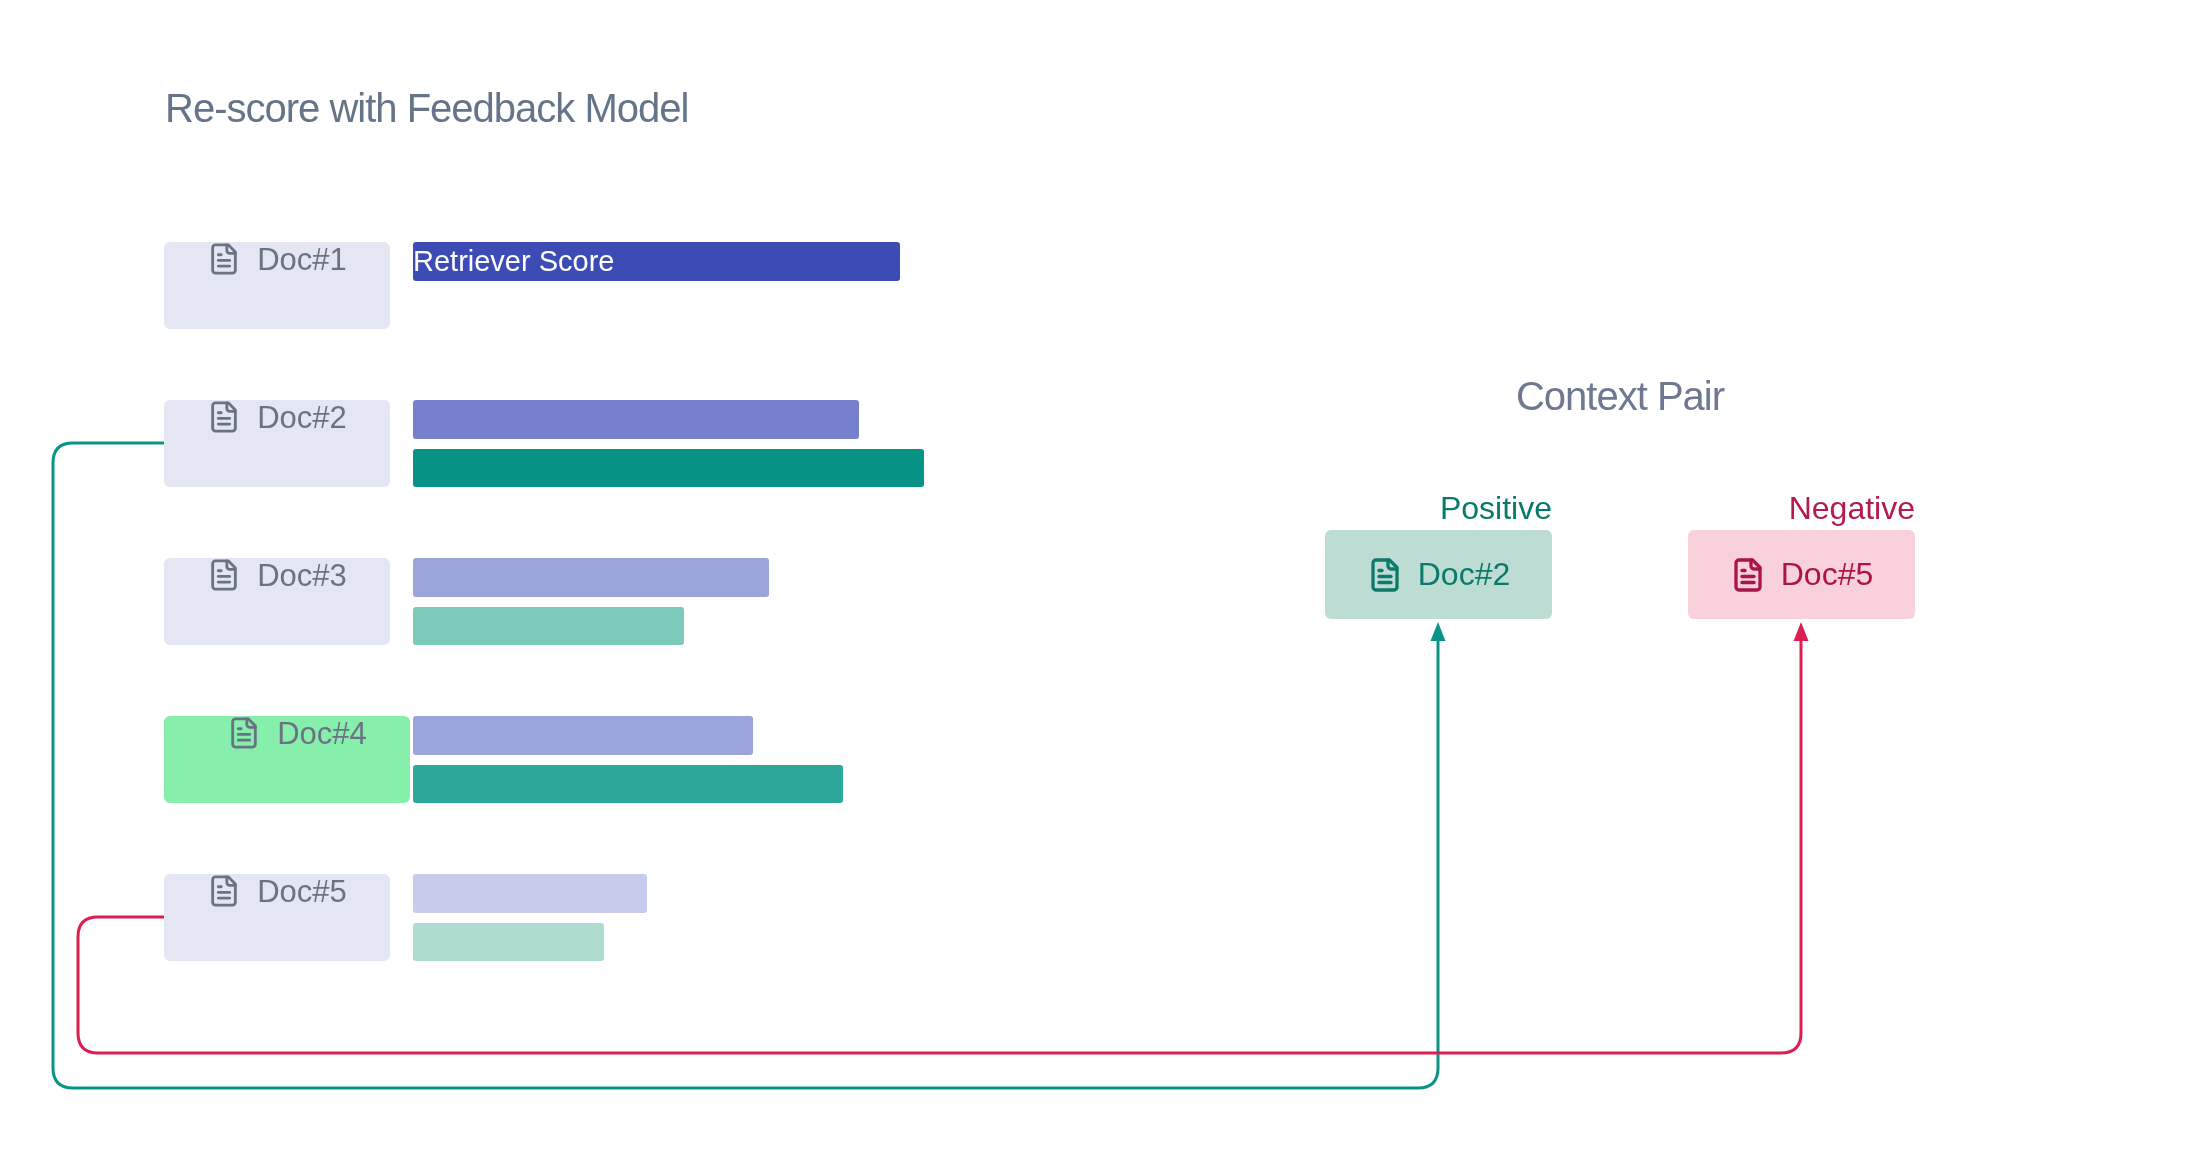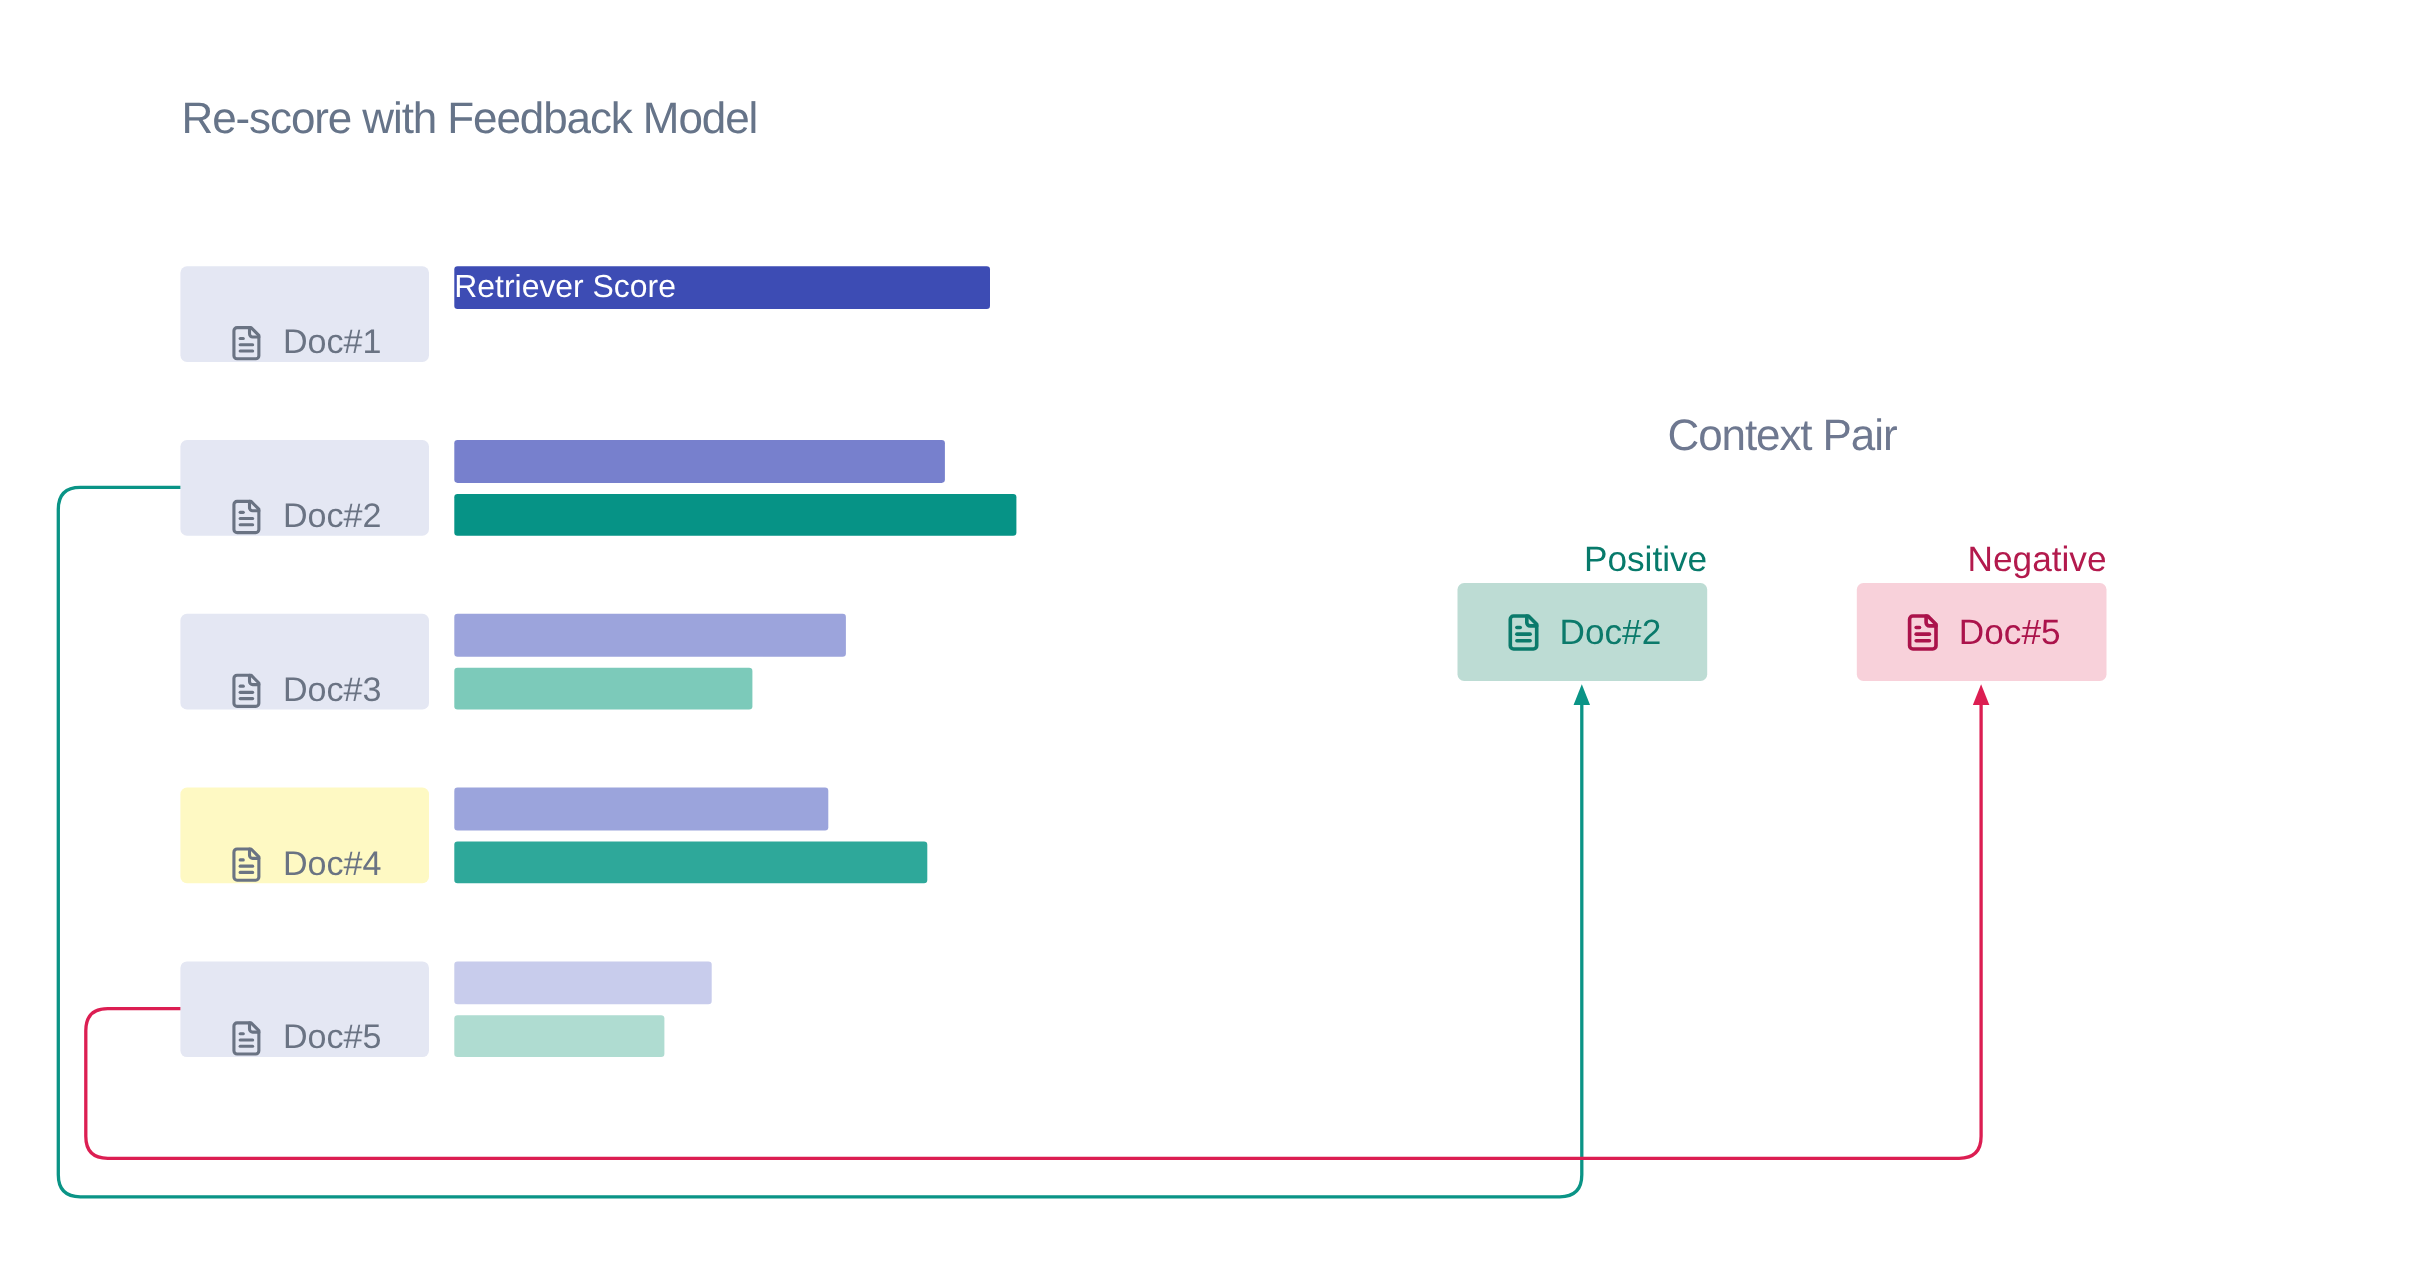--- a/index.html
+++ b/index.html
@@ -12,21 +12,21 @@
   }
   .title{
     position:absolute;left:165px;top:86px;
     font-size:40px;letter-spacing:-1px;
   }
   
   .doc-row{position:absolute;left:0;width:2194px;height:87px;}
   .doc-box{
     position:absolute;left:164px;top:0;
     width:226px;height:87px;border-radius:6px;
-    display:flex;align-items:flex-end;justify-content:center;gap:16px;
+    display:flex;align-items:flex-start;justify-content:center;gap:16px;
   }
   .doc-box .doc-label{font-size:31px;}
   .doc-icon{flex:0 0 auto;}
   .bar{
     position:absolute;left:413px;border-radius:3px;
     color:#ffffff;font-size:29px;line-height:39px;
     white-space:nowrap;overflow:hidden;
     padding:0;
   }
   .bar span{}
@@ -95,21 +95,21 @@
           <path d="M8 13h8"></path>
           <path d="M8 17h8"></path>
       </svg>
       <span class="doc-label">Doc#3</span>
     </div>
     <div class="bar retriever" style="width: 356px; background: rgb(156, 164, 220);"></div>
     <div class="bar feedback" style="width: 271px; background: rgb(124, 202, 186);"></div>
   </div>
 
   <div class="doc-row" style="top:716px">
-    <div class="doc-box" style="color: rgb(106, 115, 131); background: #fef9c3;">
+    <div class="doc-box" style="color: rgb(106, 115, 131); background: #86efac; padding-left: 20px;">
       <svg class="doc-icon" width="34" height="34" viewBox="0 0 24 24" fill="none" stroke="currentColor" stroke-width="2" stroke-linecap="round" stroke-linejoin="round">
         <path d="M15 2H6a2 2 0 0 0-2 2v16a2 2 0 0 0 2 2h12a2 2 0 0 0 2-2V7Z"></path>
         <path d="M14 2v4a2 2 0 0 0 2 2h4"></path>
           <path d="M8 9h2"></path>
           <path d="M8 13h8"></path>
           <path d="M8 17h8"></path>
       </svg>
       <span class="doc-label">Doc#4</span>
     </div>
     <div class="bar retriever" style="width: 340px; background: rgb(155, 164, 220);"></div>

